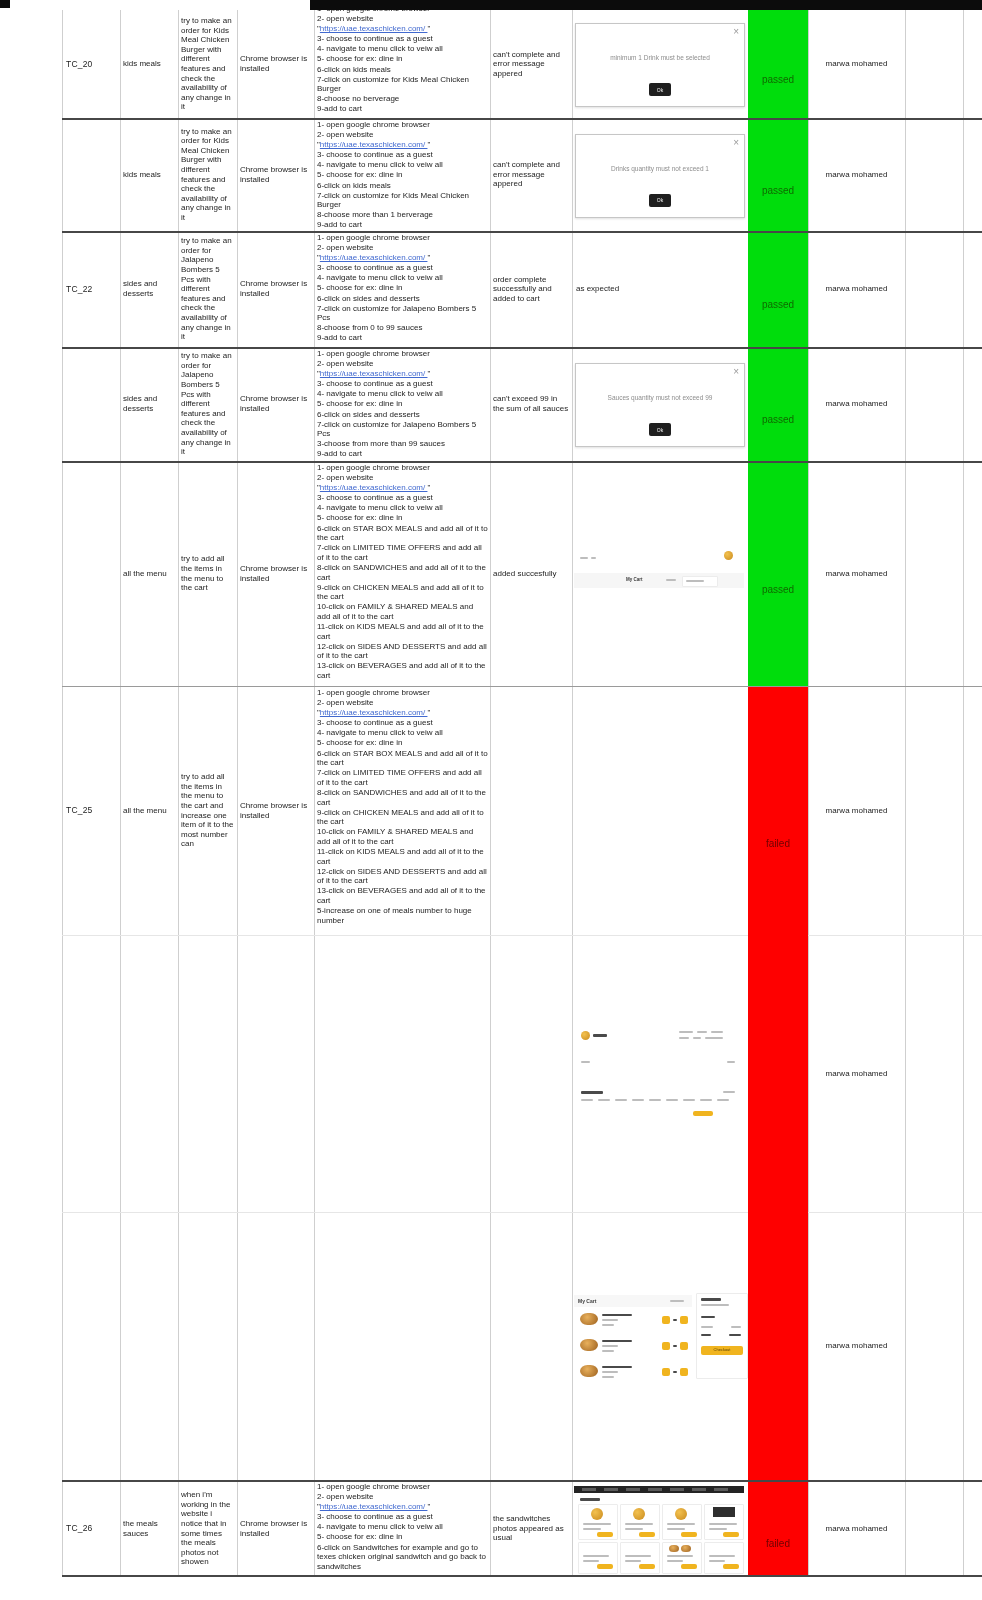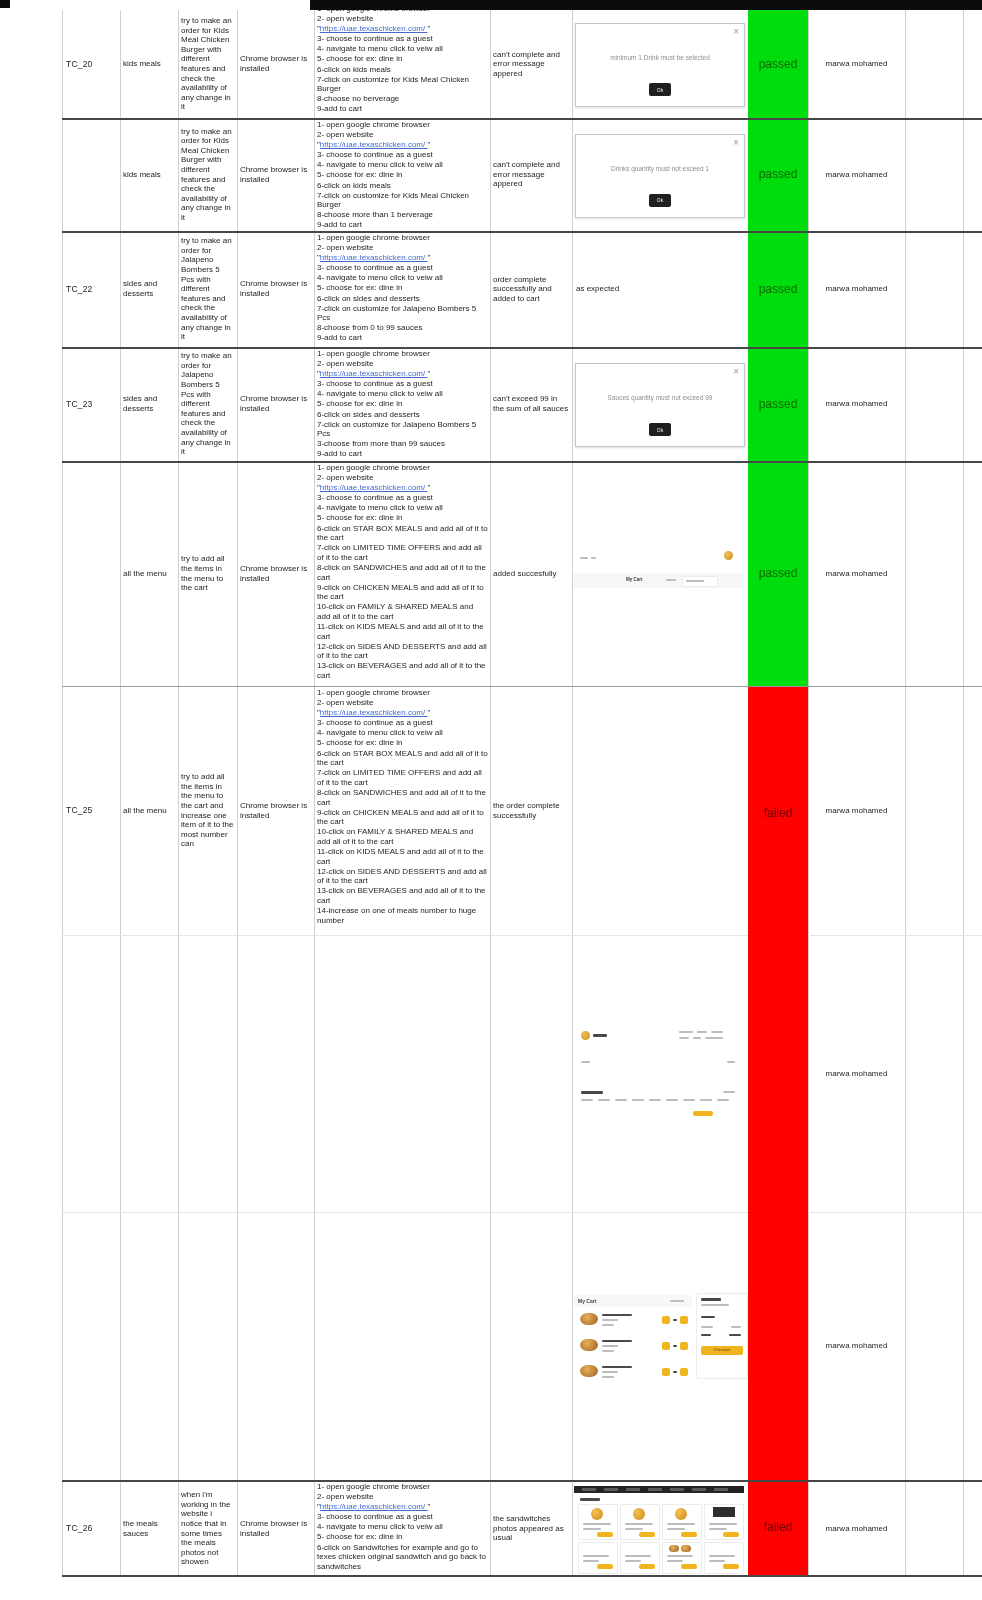--- a/index.html
+++ b/index.html
@@ -9,21 +9,21 @@
   .hline{position:absolute;height:2px;background:#474747;z-index:3;}
   .hline.mid{height:1px;background:#9a9a9a;}
   .hline.faint{height:1px;background:#e6e6e6;z-index:1;}
   .cell{position:absolute;z-index:2;box-sizing:border-box;overflow:hidden;}
   .vcent{display:flex;align-items:center;}
   .idcell{padding-left:4px;font-size:8.5px;letter-spacing:.2px;}
   .catcell,.descell,.precell,.expcell{padding:2px 3px;}
   .stepscell{padding:2px 2px 0 3px;}
   .stepline{margin:0 0 .5px 0;}
   .link{color:#4169cf;text-decoration:underline;}
-  .statuslabel{font-size:12px;}
+  .statuslabel{font-size:10px;margin-top:32px;}
   .passedtxt{color:#0e6a00;}
   .failedtxt{color:#6e0000;}
   .greencell{position:absolute;background:#00dd0c;z-index:2;display:flex;align-items:center;justify-content:center;}
   .redcell{position:absolute;background:#fe0000;z-index:2;}
   .testercell{justify-content:center;text-align:center;font-size:8px;}
   .dialog{position:absolute;background:#fff;border:1px solid #c6c6c6;box-shadow:0 1px 2px rgba(0,0,0,.12);z-index:4;}
   .dlgclose{position:absolute;top:3px;right:5px;color:#9a9a9a;font-size:10px;line-height:10px;}
   .dlgmsg{position:absolute;left:0;right:0;top:42%;transform:translateY(-50%);text-align:center;
           color:#8d8d8d;font-size:6.5px;}
   .dlgok{position:absolute;left:50%;transform:translateX(-50%);bottom:12%;width:22px;height:13px;background:#1f1f1f;
@@ -154,21 +154,20 @@
     </div>
     <div class="cell vcent" style="left: 572px; top: 231px; width: 176px; height: 116px;">
       <div style="padding: 0px 0px 0px 4px; white-space: normal;">as expected</div>
     </div>
     <div class="cell vcent expcell" style="left: 490px; top: 231px; width: 82px; height: 116px;">
       <div>order complete successfully and added to cart</div>
     </div>
     <div class="cell vcent testercell" style="left: 808px; top: 231px; width: 97px; height: 116px;">
       <div style="width: 100%;">marwa mohamed</div>
     </div>
-    <div class="cell vcent idcell" style="left: 62px; top: 347px; width: 58px; height: 114px;">TC_23</div>
     <div class="cell vcent catcell" style="left: 120px; top: 347px; width: 58px; height: 114px;">sides and desserts</div>
     <div class="cell vcent descell" style="left: 178px; top: 347px; width: 59px; height: 114px;">
       <div>try to make an order for Jalapeno Bombers 5 Pcs with different features and check the availability of any change in it</div>
     </div>
     <div class="cell vcent precell" style="left: 237px; top: 347px; width: 77px; height: 114px;">
       <div>Chrome browser is installed</div>
     </div>
     <div class="cell stepscell" style="left: 314px; top: 347px; width: 176px; height: 114px;">
       <div class="stepline">1- open google chrome browser</div>
       <div class="stepline">2- open website</div>
@@ -252,24 +251,21 @@
       <div class="stepline">4- navigate to menu click to veiw all</div>
       <div class="stepline">5- choose for ex: dine in</div>
       <div class="stepline">6-click on STAR BOX MEALS and add all of it to the cart</div>
       <div class="stepline">7-click on LIMITED TIME OFFERS and add all of it to the cart</div>
       <div class="stepline">8-click on SANDWICHES and add all of it to the cart</div>
       <div class="stepline">9-click on CHICKEN MEALS and add all of it to the cart</div>
       <div class="stepline">10-click on FAMILY &amp; SHARED MEALS and add all of it to the cart</div>
       <div class="stepline">11-click on KIDS MEALS and add all of it to the cart</div>
       <div class="stepline">12-click on SIDES AND DESSERTS and add all of it to the cart</div>
       <div class="stepline">13-click on BEVERAGES and add all of it to the cart</div>
-      <div class="stepline">14-increase on one of meals number to huge number</div>
-    </div>
-    <div class="cell vcent expcell" style="left: 490px; top: 686px; width: 82px; height: 249px;">
-      <div>the order complete successfully</div>
+      <div class="stepline">5-increase on one of meals number to huge number</div>
     </div>
     <div class="cell vcent testercell" style="left: 808px; top: 686px; width: 97px; height: 249px;">
       <div style="width: 100%;">marwa mohamed</div>
     </div>
     <div class="cell " style="left: 572px; top: 935px; width: 176px; height: 277px;">
       <div class="thumb" style="left: 3px; top: 70px; width: 168px; height: 112px; position: absolute;">
         <div class="ycirc" style="left: 6px; top: 26px; width: 9px; height: 9px;"></div>
         <div class="dashdark" style="left: 18px; top: 29px; width: 14px; height: 2.5px;"></div>
         <div class="dash" style="left: 104px; top: 26px; width: 14px; height: 2px;"></div>
         <div class="dash" style="left: 122px; top: 26px; width: 10px; height: 2px;"></div>

